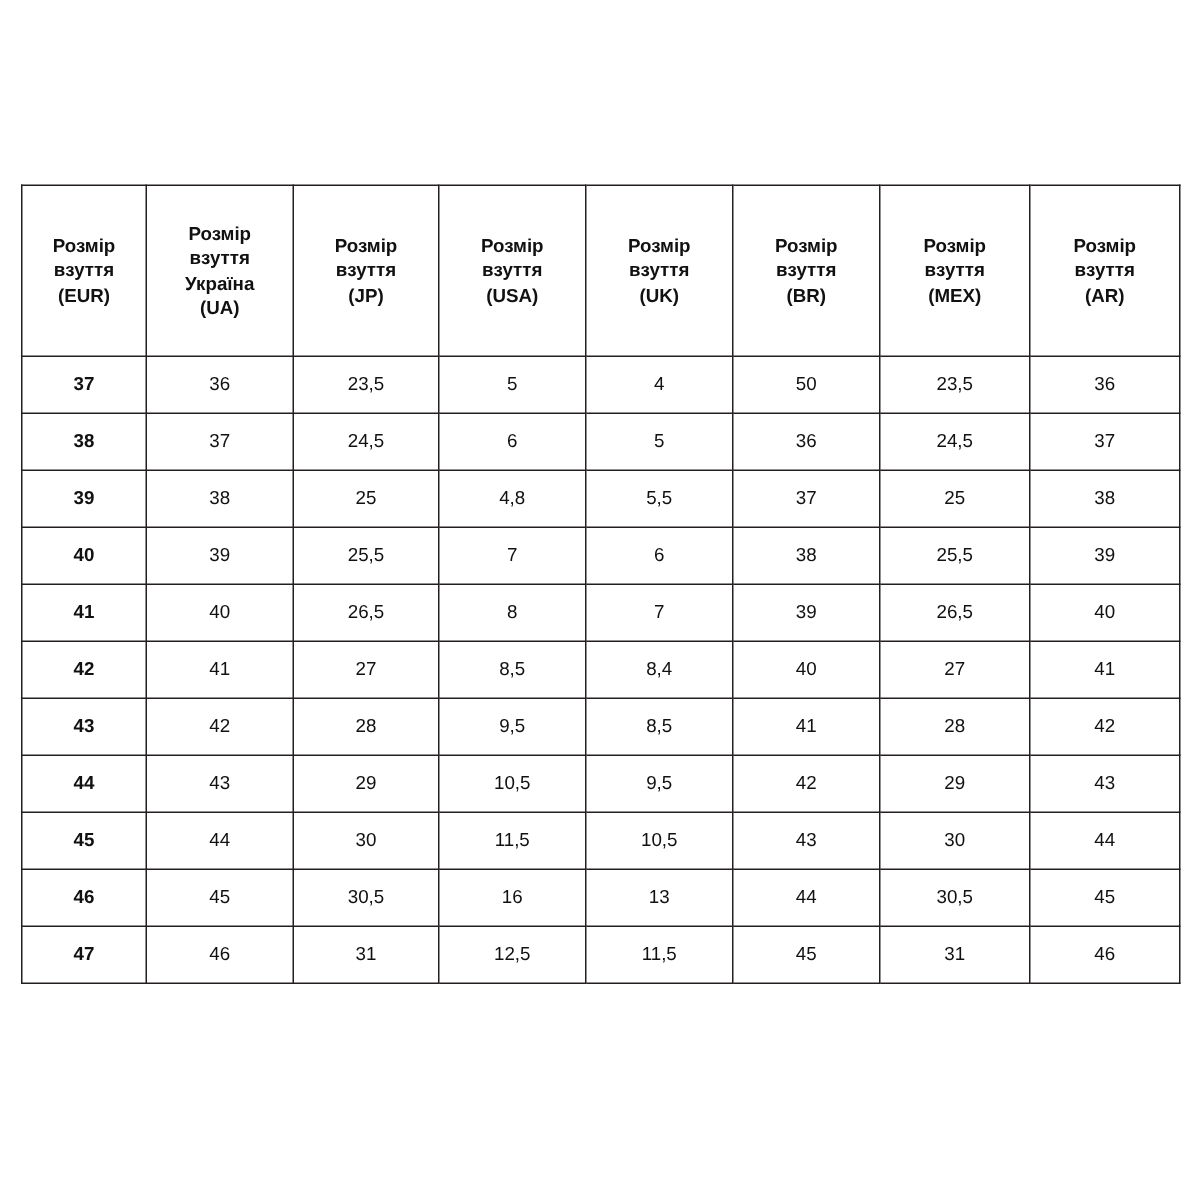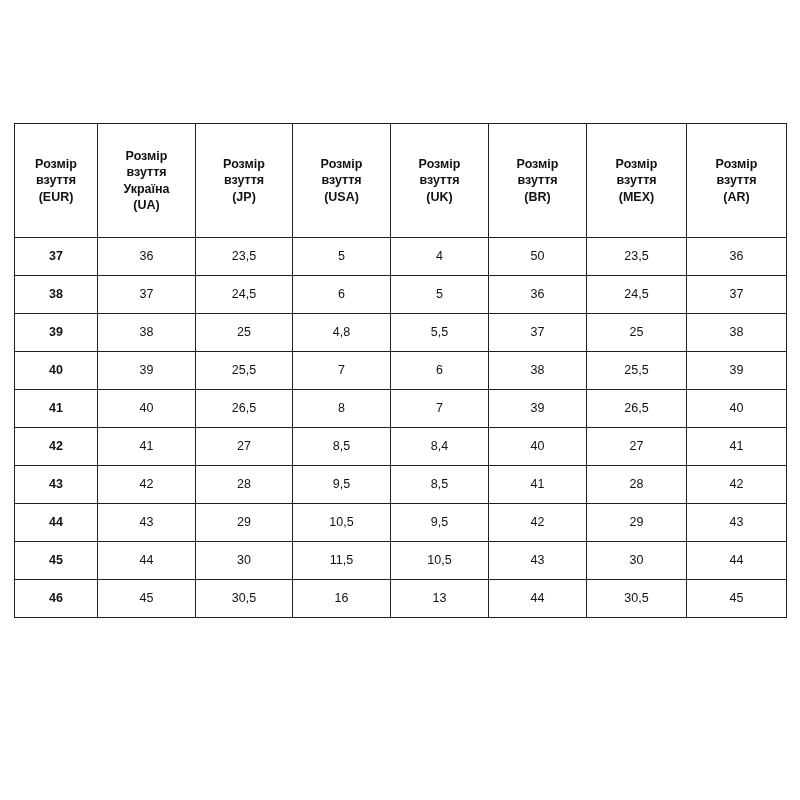--- a/index.html
+++ b/index.html
@@ -222,16 +222,26 @@
         <tr>
           <td class="col-eur">46</td>
           <td>45</td>
           <td>30,5</td>
           <td>16</td>
           <td>13</td>
           <td>44</td>
           <td>30,5</td>
           <td>45</td>
         </tr>
+        <tr>
+          <td class="col-eur">47</td>
+          <td>46</td>
+          <td>31</td>
+          <td>12,5</td>
+          <td>11,5</td>
+          <td>45</td>
+          <td>31</td>
+          <td>46</td>
+        </tr>
       </tbody>
     </table>
   </div>
 </div>
 
 </body></html>

